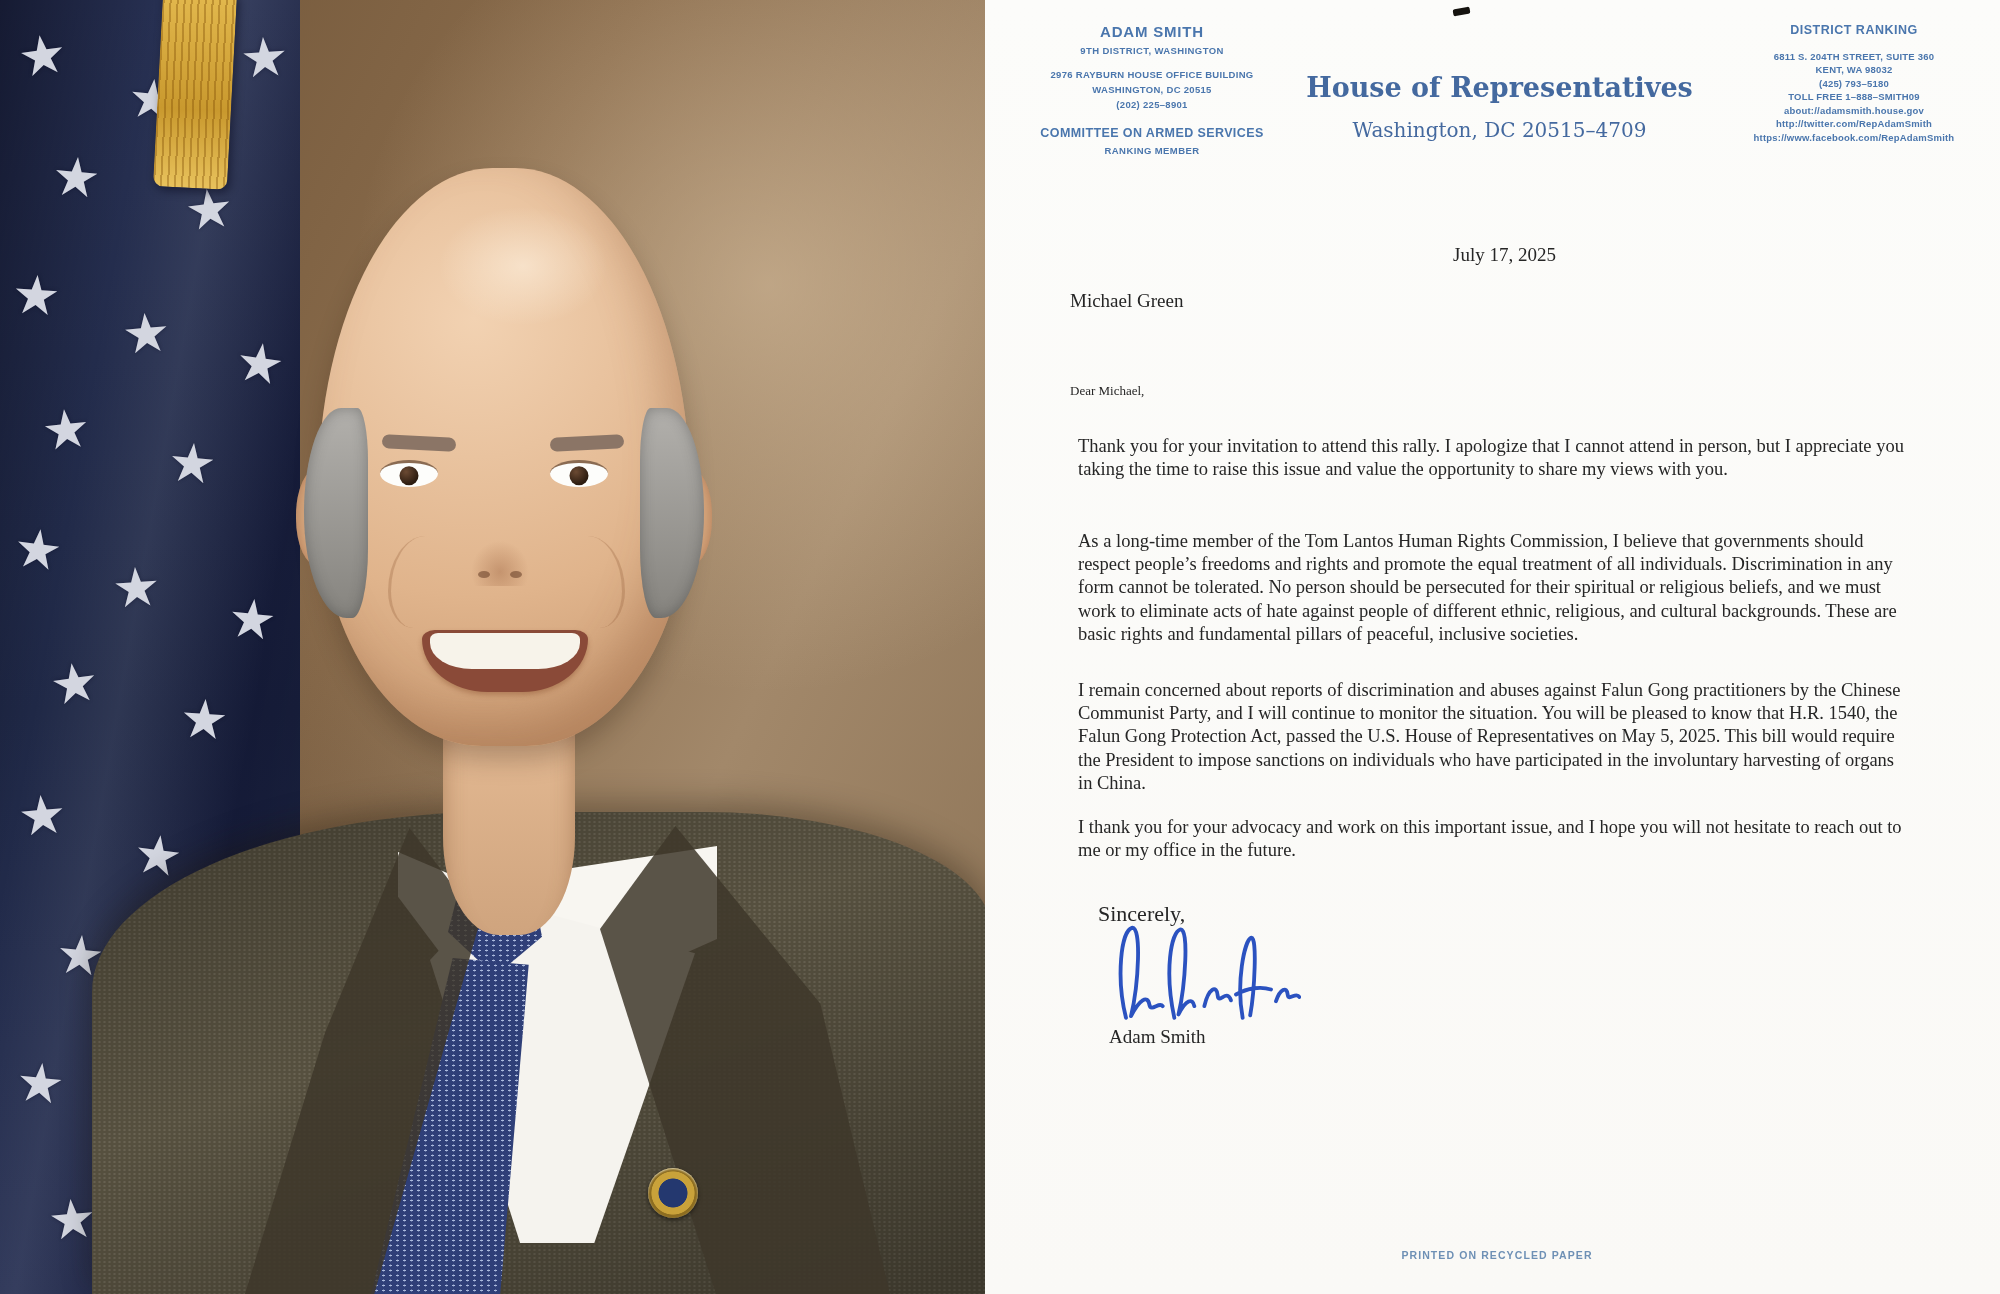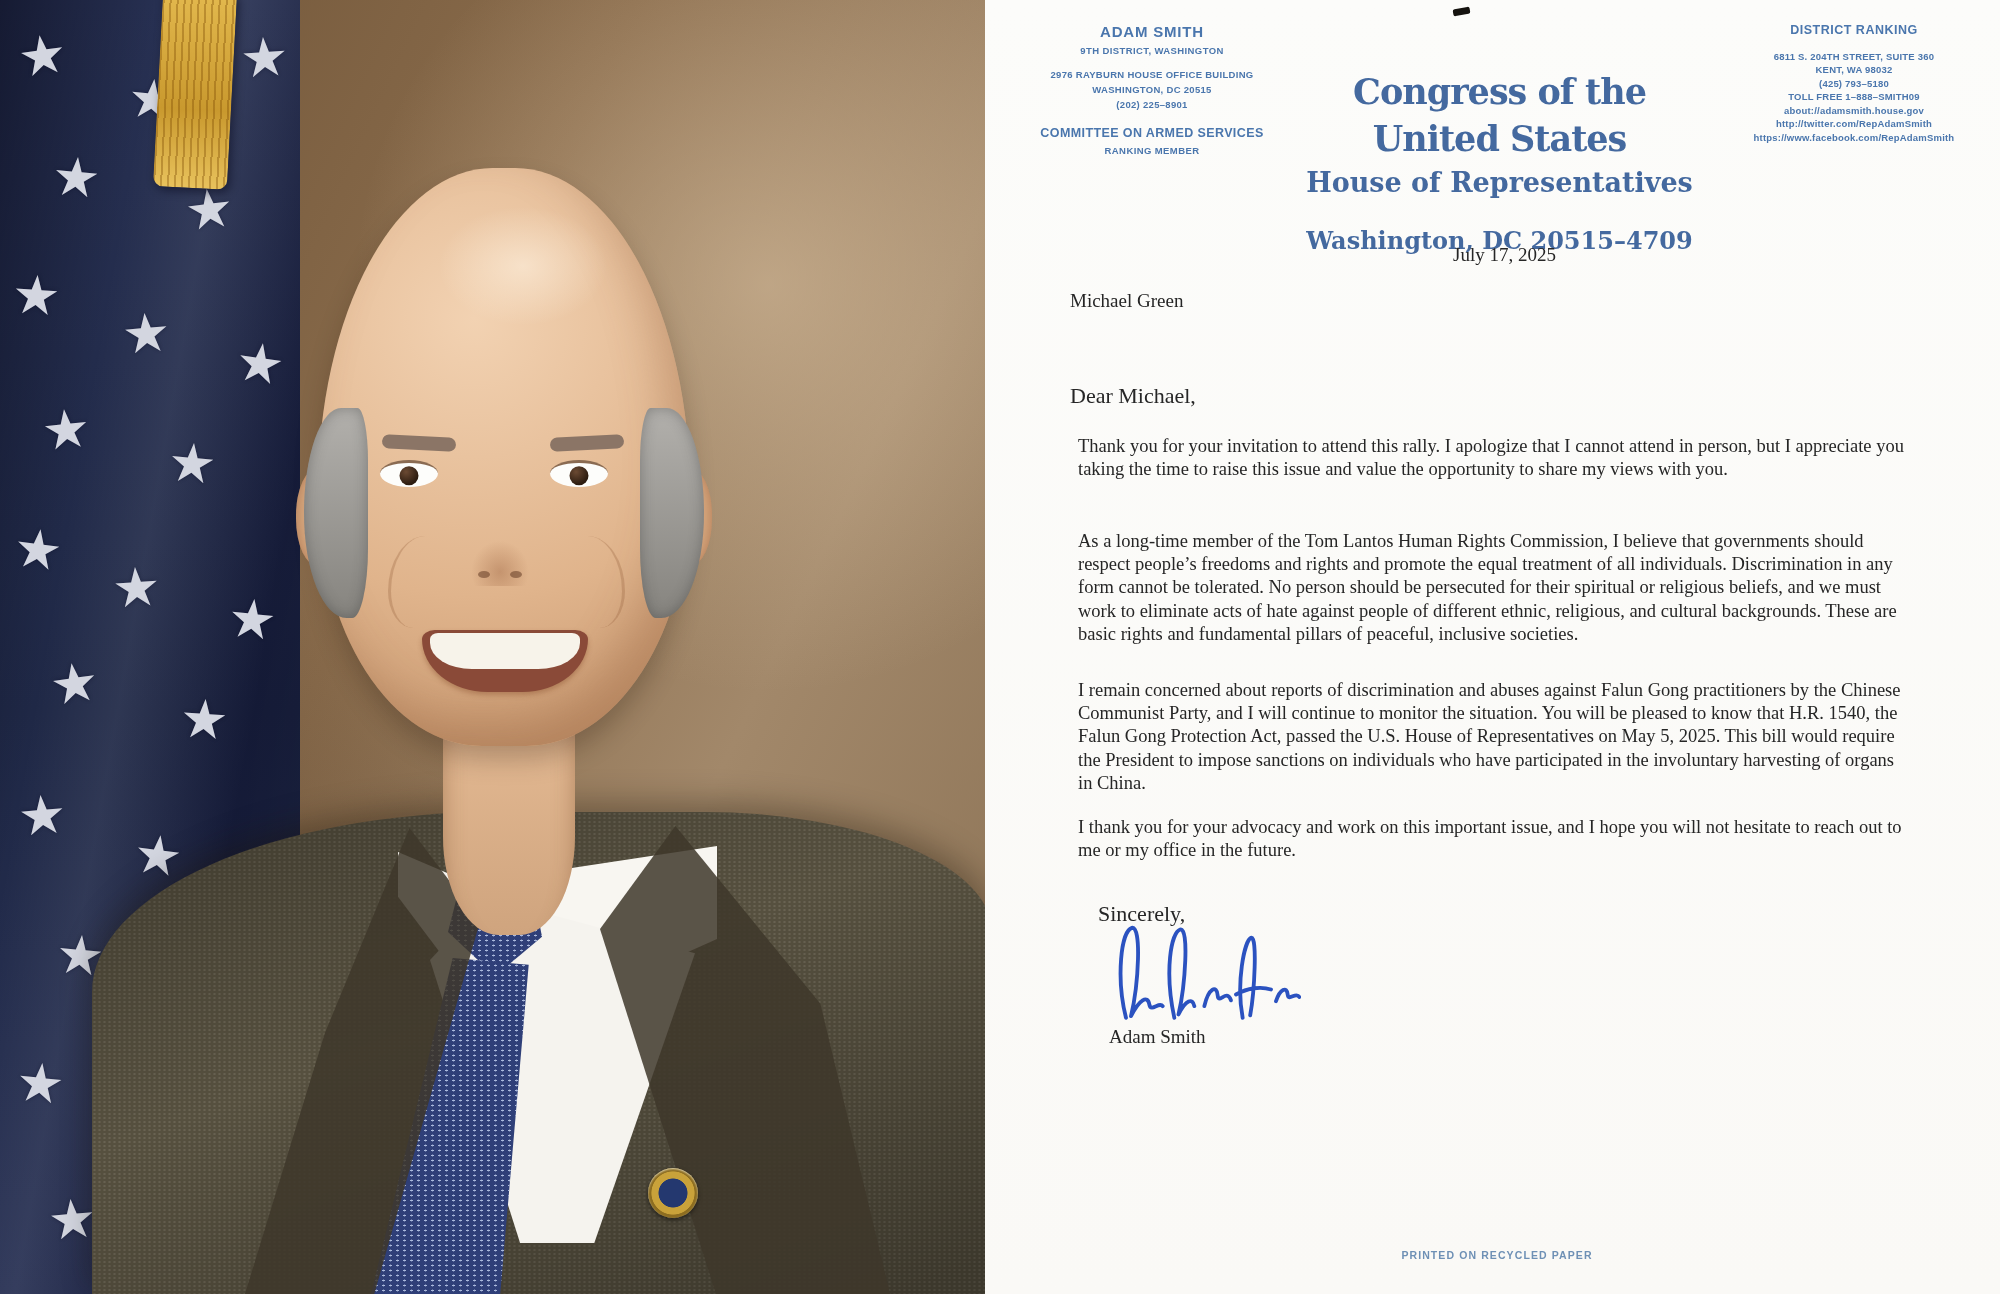--- a/index.html
+++ b/index.html
@@ -98,30 +98,30 @@
   .blue{color:#4a76ad;}
   .hdr-block{position:absolute;text-align:center;line-height:1.35;}
   .hdr-member{left:27px;top:22px;width:280px;}
   .hdr-name{font-size:15px;font-weight:bold;letter-spacing:.8px;}
   .hdr-sub{font-size:9.5px;font-weight:bold;letter-spacing:.4px;margin-top:3px;}
   .hdr-addr{font-size:9.5px;font-weight:bold;letter-spacing:.3px;margin-top:10px;line-height:1.55;}
   .hdr-com{font-size:12.5px;font-weight:bold;letter-spacing:.4px;margin-top:13px;}
   .hdr-center{left:312px;top:68px;width:405px;font-family:"DejaVu Serif",serif;color:#44699f;}
   .hc1{font-size:35px;font-weight:bold;letter-spacing:-1px;}
   .hc2{font-size:27px;font-weight:bold;margin-top:2px;}
-  .hc3{font-size:24px;font-weight:bold;margin-top:24px;}
+  .hc3{font-size:20px;font-weight:normal;margin-top:11px;}
   .hdr-district{left:739px;top:22px;width:260px;}
   .hdr-dtitle{font-size:12.5px;font-weight:bold;letter-spacing:.5px;margin-bottom:11px;}
   .hdr-dlines{font-size:9.5px;font-weight:bold;letter-spacing:.2px;line-height:1.42;}
   .artifact{position:absolute;left:468px;top:8px;width:17px;height:7px;background:#15130f;
         transform:rotate(-10deg);border-radius:2px;}
   .serif{font-family:"Liberation Serif",serif;}
   .date{position:absolute;left:468px;top:244px;font-size:19px;}
   .recipient{position:absolute;left:85px;top:290px;font-size:19px;}
-  .salutation{position:absolute;left:85px;top:383px;font-size:22px;text-align:center;}
+  .salutation{position:absolute;left:85px;top:383px;font-size:13px;text-align:center;}
   .para{position:absolute;left:85px;width:1045px;max-width:830px;font-size:18.5px;line-height:23.2px;
         margin:8px;text-align:left;}
   .p1{top:427px}.p2{top:522px}.p3{top:671px}.p4{top:808px}
   .closing{position:absolute;left:113px;top:901px;font-size:22px;}
   .sig{position:absolute;left:116px;top:916px;width:200px;height:112px;}
   .sig path{fill:none;stroke:#2b52c0;stroke-width:4.6;stroke-linecap:round;stroke-linejoin:round;}
   .typed-name{position:absolute;left:124px;top:1026px;font-size:19px;}
   .footer{position:absolute;left:362px;top:1249px;width:300px;text-align:center;
         font-size:10.5px;letter-spacing:1.1px;color:#6e90b5;font-weight:bold;}
 </style>
@@ -207,21 +207,20 @@
       <div class="hdr-addr">
         <div>2976 RAYBURN HOUSE OFFICE BUILDING</div>
         <div>WASHINGTON, DC 20515</div>
         <div>(202) 225–8901</div>
       </div>
       <div class="hdr-com">COMMITTEE ON ARMED SERVICES</div>
       <div class="hdr-sub">RANKING MEMBER</div>
     </div>
 
     <div class="hdr-block hdr-center">
-      <div class="hc1">Congress of the United States</div>
       <div class="hc2">House of Representatives</div>
       <div class="hc3">Washington, DC 20515–4709</div>
     </div>
 
     <div class="hdr-block hdr-district blue">
       <div class="hdr-dtitle">DISTRICT RANKING</div>
       <div class="hdr-dlines">
         <div>6811 S. 204TH STREET, SUITE 360</div>
         <div>KENT, WA 98032</div>
         <div>(425) 793–5180</div>

